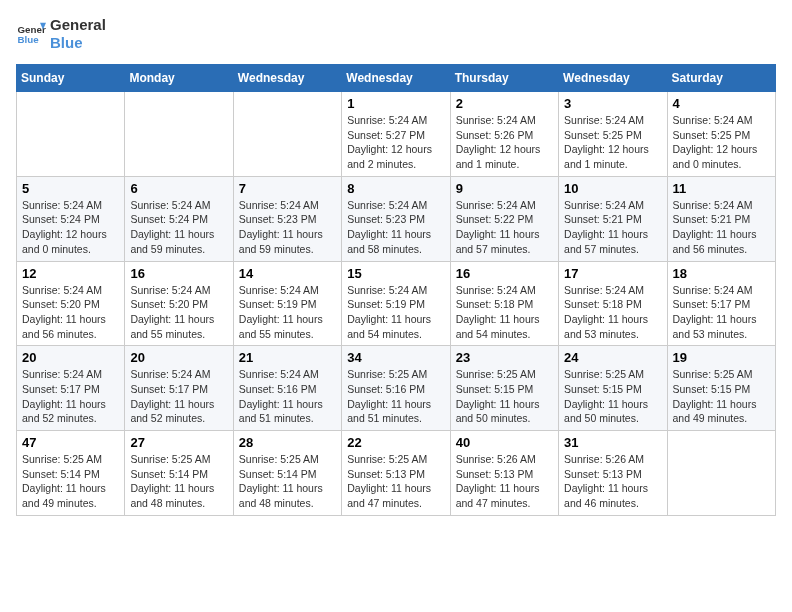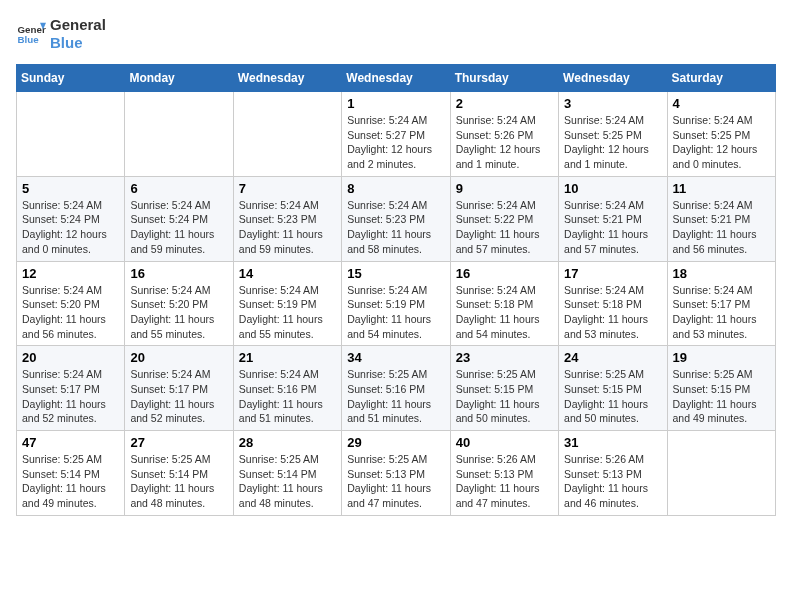--- a/index.html
+++ b/index.html
@@ -310,21 +310,21 @@
 and 48 minutes.</div>
         </td>
         <td>
           <span class="day-num">28</span>
           <div class="day-info" style="white-space: pre-line;">Sunrise: 5:25 AM
 Sunset: 5:14 PM
 Daylight: 11 hours
 and 48 minutes.</div>
         </td>
         <td>
-          <span class="day-num">29</span>
+          <span class="day-num">22</span>
           <div class="day-info" style="white-space: pre-line;">Sunrise: 5:25 AM
 Sunset: 5:13 PM
 Daylight: 11 hours
 and 47 minutes.</div>
         </td>
         <td>
           <span class="day-num">40</span>
           <div class="day-info" style="white-space: pre-line;">Sunrise: 5:26 AM
 Sunset: 5:13 PM
 Daylight: 11 hours

